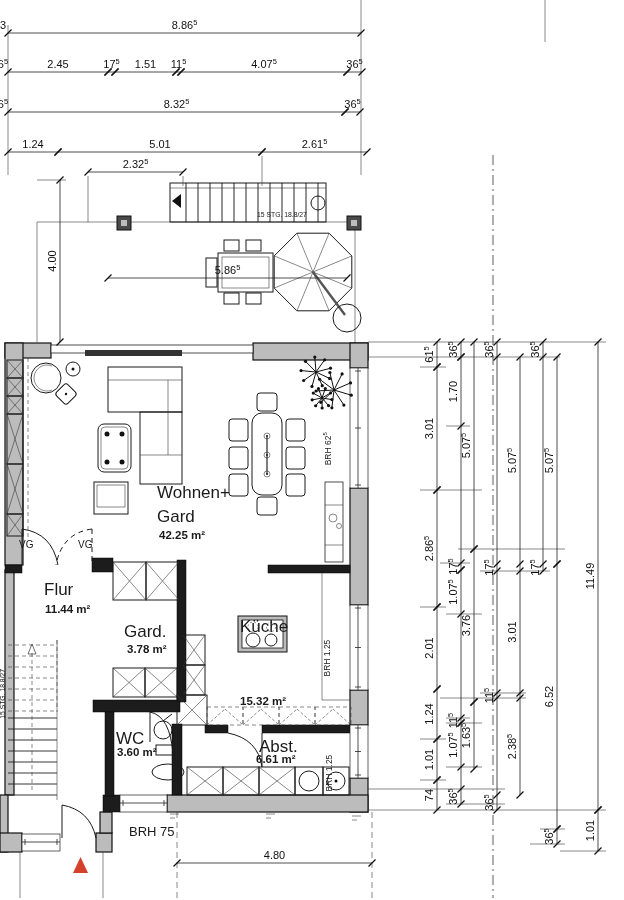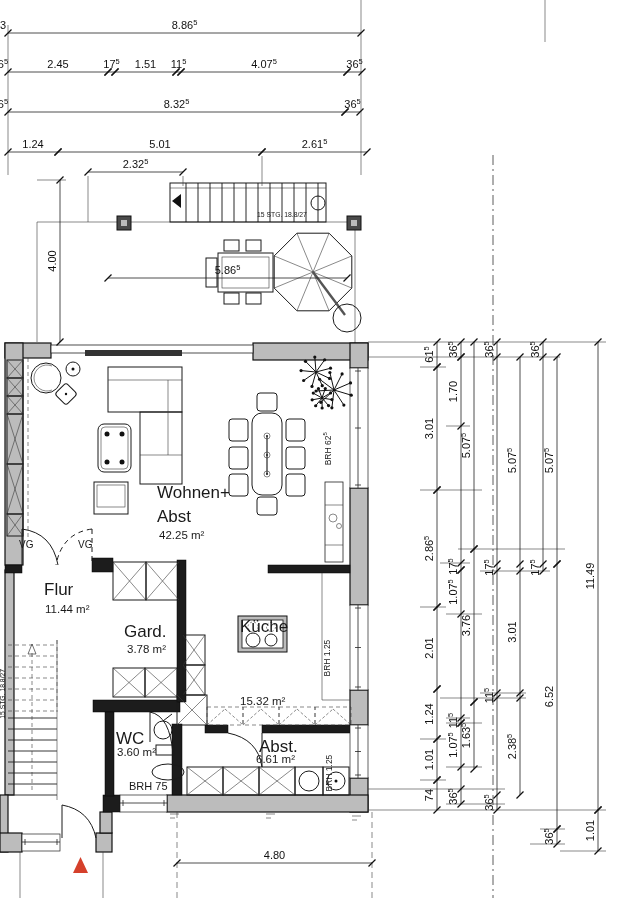--- a/index.html
+++ b/index.html
@@ -1,21 +1,21 @@
 <!DOCTYPE html>
 <html><head>
 <meta charset="utf-8">
 <style>
   html,body{margin:0;padding:0;background:#fff;}
   #canvas{position:relative;width:624px;height:900px;background:#fff;overflow:hidden;
           font-family:"Liberation Sans","DejaVu Sans",sans-serif;color:#1a1a1a;}
   #plan{position:absolute;left:0;top:0;}
   .lbl{position:absolute;white-space:nowrap;line-height:1;color:#1a1a1a;}
   .room-name{font-size:17px;}
-  .room-area{font-size:11.5px;}
+  .room-area{font-size:11.5px;font-weight:bold;}
   .brh{font-size:8.5px;transform:rotate(-90deg);transform-origin:0 100%;}
   .brh sup,.supv{font-size:6px;vertical-align:super;}
   .tiny{font-size:6.8px;}
   .vg{font-size:10px;}
   .stair-v{font-size:6.8px;transform:rotate(-90deg);transform-origin:0 100%;}
 </style>
 </head>
 <body>
 
 <div id="canvas">
@@ -544,41 +544,41 @@
         <line x1="594.5" y1="345.5" x2="601.5" y2="338.5" stroke="#111" stroke-width="1.2"></line>
         <line x1="594.5" y1="813.5" x2="601.5" y2="806.5" stroke="#111" stroke-width="1.2"></line>
         <text x="594" y="576" text-anchor="middle" font-size="11" fill="#111" font-family="&quot;Liberation Sans&quot;,&quot;DejaVu Sans&quot;,sans-serif" transform="rotate(-90 594 576)">11.49</text>
         <line x1="594.5" y1="813.5" x2="601.5" y2="806.5" stroke="#111" stroke-width="1.2"></line>
         <line x1="594.5" y1="854.5" x2="601.5" y2="847.5" stroke="#111" stroke-width="1.2"></line>
         <text x="594" y="830.5" text-anchor="middle" font-size="11" fill="#111" font-family="&quot;Liberation Sans&quot;,&quot;DejaVu Sans&quot;,sans-serif" transform="rotate(-90 594 830.5)">1.01</text>
       </g>
     </svg>
 
   <div class="lbl room-name" style="left:157px;top:484px">Wohnen+</div>
-  <div class="lbl room-name" style="left:157px;top:508px">Abst</div>
+  <div class="lbl room-name" style="left:157px;top:508px">Gard</div>
   <div class="lbl room-area" style="left:159px;top:530px">42.25 m²</div>
 
   <div class="lbl room-name" style="left:44px;top:581px">Flur</div>
   <div class="lbl room-area" style="left:45px;top:604px">11.44 m²</div>
 
   <div class="lbl room-name" style="left:124px;top:623px">Gard.</div>
   <div class="lbl room-area" style="left:127px;top:644px">3.78 m²</div>
 
   <div class="lbl room-name" style="left:240px;top:618px">Küche</div>
   <div class="lbl room-area" style="left:240px;top:696px">15.32 m²</div>
 
   <div class="lbl room-name" style="left:116px;top:730px">WC</div>
   <div class="lbl room-area" style="left:117px;top:747px">3.60 m²</div>
 
   <div class="lbl room-name" style="left:259px;top:738px">Abst.</div>
   <div class="lbl room-area" style="left:256px;top:754px">6.61 m²</div>
 
   <div class="lbl brh" style="left:332px;top:455px"><span>BRH 62</span><sup>5</sup></div>
   <div class="lbl brh" style="left:331px;top:668px"><span>BRH 1.25</span></div>
   <div class="lbl brh" style="left:333px;top:783px"><span>BRH 1.25</span></div>
-  <div class="lbl" style="left:129px;top:781px;font-size:11px">BRH 75</div>
+  <div class="lbl" style="left:129px;top:825px;font-size:13px">BRH 75</div>
 
   <div class="lbl tiny" style="left:257px;top:212px">15 STG. 18.8/27</div>
   <div class="lbl stair-v" style="left:7px;top:712px">15 STG. 18.8/27</div>
 
   <div class="lbl vg" style="left:19px;top:540px">VG</div>
   <div class="lbl vg" style="left:78px;top:540px">VG</div>
 </div>
 
 </body></html>

